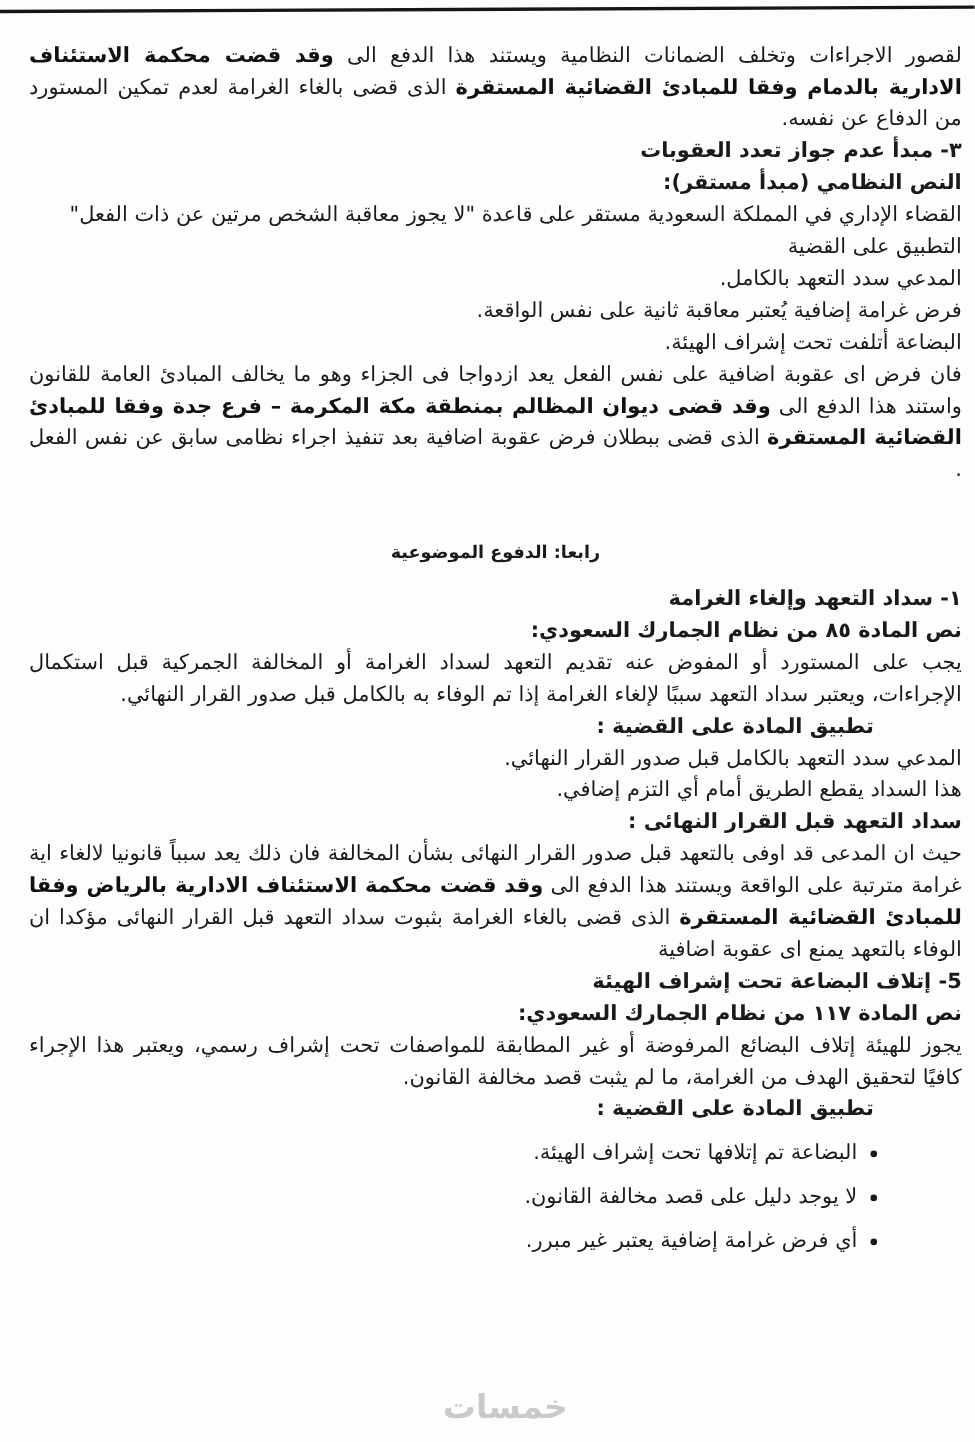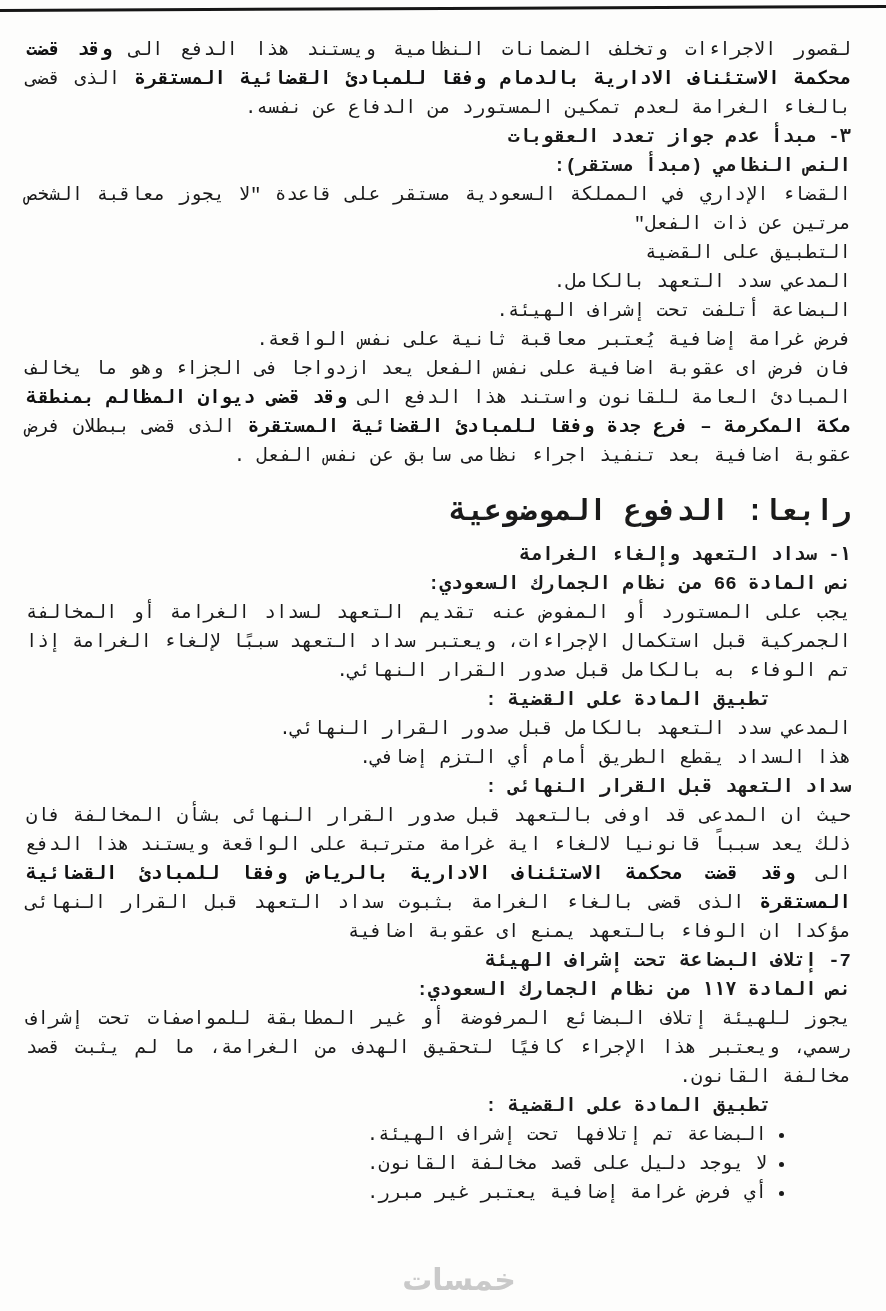--- a/index.html
+++ b/index.html
@@ -18,52 +18,52 @@
   .top-rule {
     position: absolute;
     top: 7px;
     left: -4px;
     width: 894px;
     border-top: 3px solid #161616;
     transform: rotate(-0.25deg);
   }
   .content {
     direction: rtl;
-    padding: 36px 35px 0 26px;
+    padding: 36px 12px 0 26px;
     font-size: 19px;
     line-height: 29px;
     text-align: justify;
-    font-family: Liberation Mono, monospace;
   }
   p {
     margin: 0;
   }
   .head {
     font-weight: 700;
   }
   .indent {
     padding-right: 80px;
   }
   b {
     font-weight: 700;
     color: #111;
   }
   .center-title {
-    font-size: 29px;
+    text-align: center;
+    font-size: 16px;
     font-weight: 700;
-    margin: 26px 0 12px 0;
+    margin: 44px 0 12px 0;
     line-height: 32px;
   }
   ul.bullets {
     margin: 0;
     padding: 0 84px 0 0;
     list-style: disc;
   }
   ul.bullets li {
-    margin: 0;
+    margin: 11px;
     line-height: 29px;
   }
   .watermark {
     position: absolute;
     bottom: 14px;
     left: 16px;
     width: 100%;
     text-align: center;
     color: #c9c9c9;
     font-size: 30px;
@@ -78,36 +78,36 @@
 
 <div class="content">
 
   <p class="para"><span>لقصور الاجراءات وتخلف الضمانات النظامية ويستند هذا الدفع الى </span><b>وقد قضت محكمة الاستئناف الادارية بالدمام وفقا للمبادئ القضائية المستقرة</b><span> الذى قضى بالغاء الغرامة لعدم تمكين المستورد من الدفاع عن نفسه.</span></p>
 
   <p class="head">٣- مبدأ عدم جواز تعدد العقوبات</p>
   <p class="head">النص النظامي (مبدأ مستقر):</p>
   <p class="para">القضاء الإداري في المملكة السعودية مستقر على قاعدة "لا يجوز معاقبة الشخص مرتين عن ذات الفعل"</p>
   <p class="para">التطبيق على القضية</p>
   <p class="para">المدعي سدد التعهد بالكامل.</p>
+  <p class="para">فرض غرامة إضافية يُعتبر معاقبة ثانية على نفس الواقعة.</p>
   <p class="para">البضاعة أتلفت تحت إشراف الهيئة.</p>
-  <p class="para">فرض غرامة إضافية يُعتبر معاقبة ثانية على نفس الواقعة.</p>
   <p class="para"><span>فان فرض اى عقوبة اضافية على نفس الفعل يعد ازدواجا فى الجزاء وهو ما يخالف المبادئ العامة للقانون واستند هذا الدفع الى </span><b>وقد قضى ديوان المظالم بمنطقة مكة المكرمة – فرع جدة وفقا للمبادئ القضائية المستقرة</b><span> الذى قضى ببطلان فرض عقوبة اضافية بعد تنفيذ اجراء نظامى سابق عن نفس الفعل .</span></p>
 
   <h2 class="center-title">رابعا: الدفوع الموضوعية</h2>
 
   <p class="head">١- سداد التعهد وإلغاء الغرامة</p>
-  <p class="head">نص المادة 66 من نظام الجمارك السعودي:</p>
+  <p class="head">نص المادة ٨٥ من نظام الجمارك السعودي:</p>
   <p class="para">يجب على المستورد أو المفوض عنه تقديم التعهد لسداد الغرامة أو المخالفة الجمركية قبل استكمال الإجراءات، ويعتبر سداد التعهد سببًا لإلغاء الغرامة إذا تم الوفاء به بالكامل قبل صدور القرار النهائي.</p>
   <p class="head indent">تطبيق المادة على القضية :</p>
   <p class="para">المدعي سدد التعهد بالكامل قبل صدور القرار النهائي.</p>
   <p class="para">هذا السداد يقطع الطريق أمام أي التزم إضافي.</p>
   <p class="head">سداد التعهد قبل القرار النهائى :</p>
   <p class="para"><span>حيث ان المدعى قد اوفى بالتعهد قبل صدور القرار النهائى بشأن المخالفة فان ذلك يعد سبباً قانونيا لالغاء اية غرامة مترتبة على الواقعة ويستند هذا الدفع الى </span><b>وقد قضت محكمة الاستئناف الادارية بالرياض وفقا للمبادئ القضائية المستقرة</b><span> الذى قضى بالغاء الغرامة بثبوت سداد التعهد قبل القرار النهائى مؤكدا ان الوفاء بالتعهد يمنع اى عقوبة اضافية</span></p>
 
-  <p class="head">7- إتلاف البضاعة تحت إشراف الهيئة</p>
+  <p class="head">5- إتلاف البضاعة تحت إشراف الهيئة</p>
   <p class="head">نص المادة ١١٧ من نظام الجمارك السعودي:</p>
   <p class="para">يجوز للهيئة إتلاف البضائع المرفوضة أو غير المطابقة للمواصفات تحت إشراف رسمي، ويعتبر هذا الإجراء كافيًا لتحقيق الهدف من الغرامة، ما لم يثبت قصد مخالفة القانون.</p>
   <p class="head indent">تطبيق المادة على القضية :</p>
 
   <ul class="bullets">
     <li>البضاعة تم إتلافها تحت إشراف الهيئة.</li>
     <li>لا يوجد دليل على قصد مخالفة القانون.</li>
     <li>أي فرض غرامة إضافية يعتبر غير مبرر.</li>
   </ul>
 

